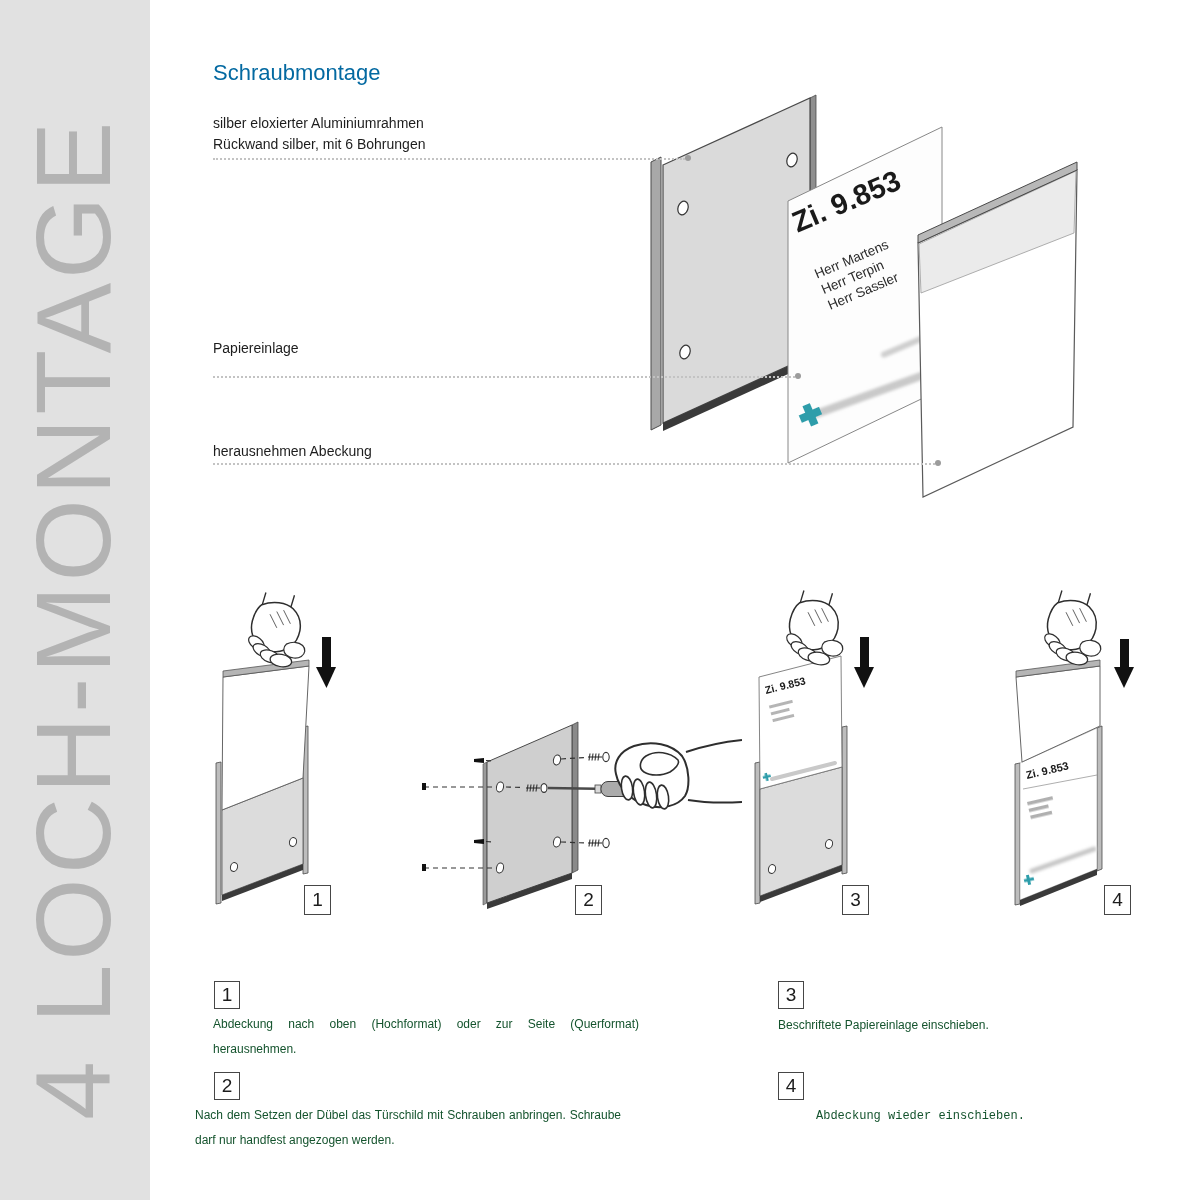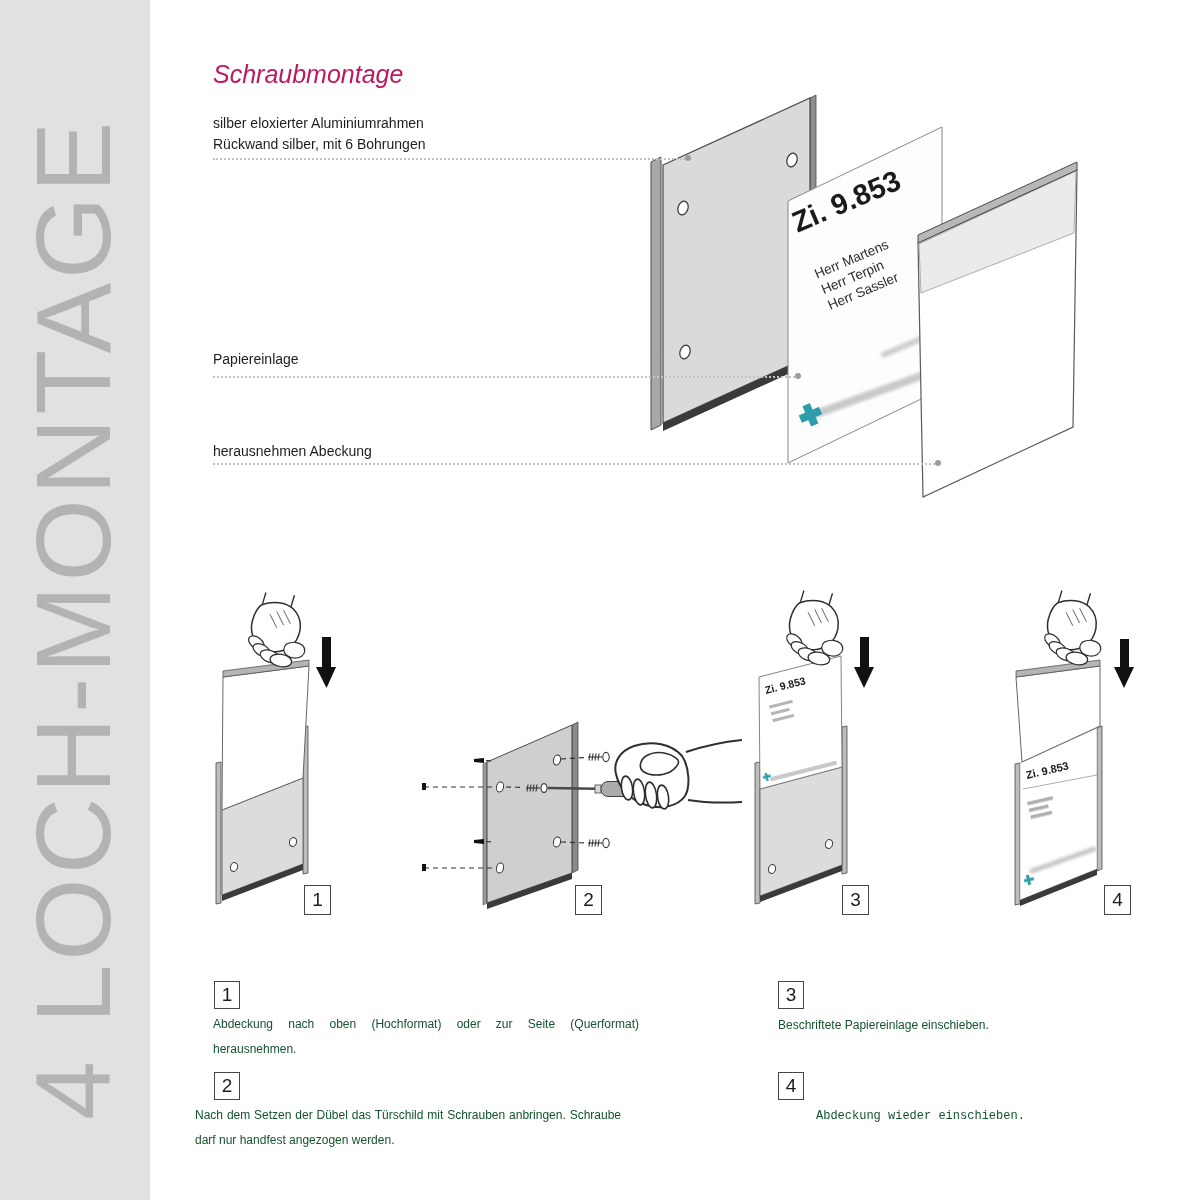--- a/index.html
+++ b/index.html
@@ -7,25 +7,25 @@
   body { position:relative; background:#ffffff; font-family:"Liberation Sans", sans-serif; overflow:hidden; }
 
   .sidebar { position:absolute; left:0; top:0; width:150px; height:1200px; background:#e1e1e1; }
   .vertical-title {
     position:absolute; left:14px; top:1120px;
     transform:rotate(-90deg); transform-origin:0 0;
     white-space:nowrap; font-size:106px; letter-spacing:4px;
     color:#b3b3b3; line-height:1.12;
   }
 
-  .page-title { position:absolute; left:213px; top:60px; font-size:25px; color:#be185d;font-style:italic; }
+  .page-title { position:absolute; left:213px; top:60px; font-size:22px; color:#0369a1; }
 
   .ann { position:absolute; left:213px; font-size:14px; line-height:21px; color:#1d1d1d; }
   .ann-frame { top:113px; }
-  .ann-paper { top:349px; }
+  .ann-paper { top:338px; }
   .ann-cover { top:441px; }
 
   .leader { position:absolute; height:0; border-top:2px dotted #c3c3c3; z-index:6; }
   .leader-dot { position:absolute; width:6px; height:6px; border-radius:50%; background:#9c9c9c; z-index:7; }
 
   .fig { position:absolute; z-index:2; }
 
   .badge {
     position:absolute; width:27px; height:30px; background:#fff;
     border:1.5px solid #464646; color:#1c1c1c;

